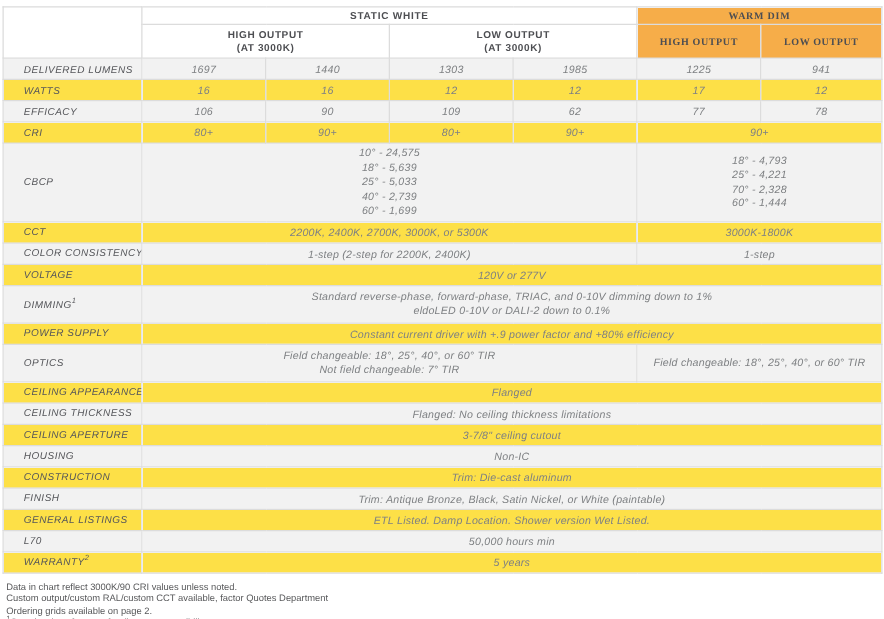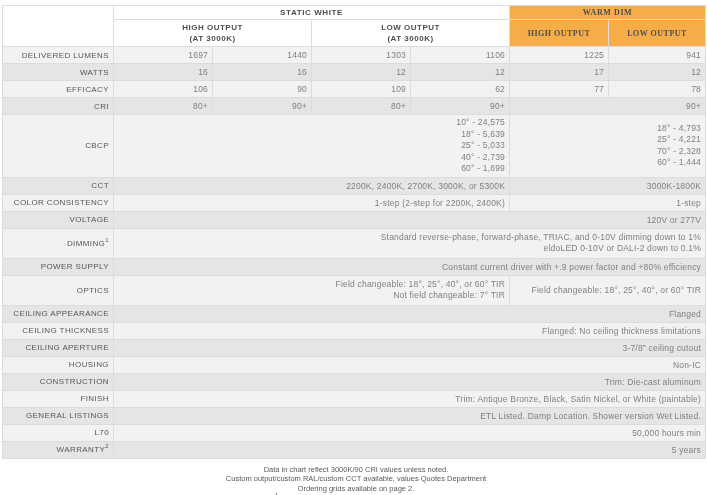--- a/index.html
+++ b/index.html
@@ -34,34 +34,35 @@
   }
   .orange { background:#F6AD49 !important; border-color:#ffffff; color:#47484c;font-family:Liberation Serif, serif; }
   .orange.sub-bottom { border-bottom-color:#dcdcdc; }
   .corner { background:#ffffff; border:1px solid #dcdcdc; }
   
   tr.r { height:17px; }
   tr.r2 { height:30px; }
   tr.r5 { height:62px; }
   td.lbl {
     font-size:8px; letter-spacing:0.4px; color:#55565a;
-    text-align:right; padding-left:4px; background:inherit;
+    text-align:left; padding-left:16px; background:inherit;font-style:italic;
   }
   td.val {
-    font-size:8.5px; color:#7e8083; text-align:right;
+    font-size:8.5px; color:#7e8083; text-align:center;
     letter-spacing:0.2px;
+    font-style:italic;
   }
   td.val .line { line-height:11.5px; white-space:nowrap; }
   tr.stripe { background:#f2f2f2; }
-  tr.plain  { background:#e5e5e5; }
+  tr.plain  { background:#fde047; }
   sup { font-size:6px; vertical-align:super; line-height:0; }
   
   .notes { margin:6px 0 0 5px; font-size:7.5px; color:#58595b; line-height:9.6px; }
   .notes .bold { font-weight:normal; }
-  .notes div { white-space:nowrap;text-align:center; }
+  .notes div { white-space:nowrap; }
 </style>
 </head>
 <body>
 
 <table class="spec-table">
   <colgroup>
     <col style="width:111px">
       <col style="width:99px">
       <col style="width:99px">
     <col style="width:99px">
@@ -87,21 +88,21 @@
       <th class="sub-head orange sub-bottom">HIGH OUTPUT</th>
       <th class="sub-head orange sub-bottom">LOW OUTPUT</th>
     </tr>
   </thead>
   <tbody>
     <tr class="r stripe">
       <td class="lbl">DELIVERED LUMENS</td>
       <td class="val">1697</td>
       <td class="val">1440</td>
       <td class="val">1303</td>
-      <td class="val">1106</td>
+      <td class="val">1985</td>
       <td class="val">1225</td>
       <td class="val">941</td>
     </tr>
     <tr class="r plain">
       <td class="lbl">WATTS</td>
       <td class="val">16</td>
       <td class="val">16</td>
       <td class="val">12</td>
       <td class="val">12</td>
       <td class="val">17</td>
@@ -207,17 +208,17 @@
     </tr>
     <tr class="r plain">
       <td class="lbl"><span>WARRANTY</span><sup>2</sup></td>
       <td class="val" colspan="6">5 years</td>
     </tr>
   </tbody>
 </table>
 
 <div class="notes">
   <div>Data in chart reflect 3000K/90 CRI values unless noted.</div>
-  <div>Custom output/custom RAL/custom CCT available, values Quotes Department</div>
+  <div>Custom output/custom RAL/custom CCT available, factor Quotes Department</div>
   <div class="bold">Ordering grids available on page 2.</div>
   <div><sup>1</sup><span>See visualcomfort.com for dimmer compatibility.</span></div>
 
 </div>
 
 </body></html>

